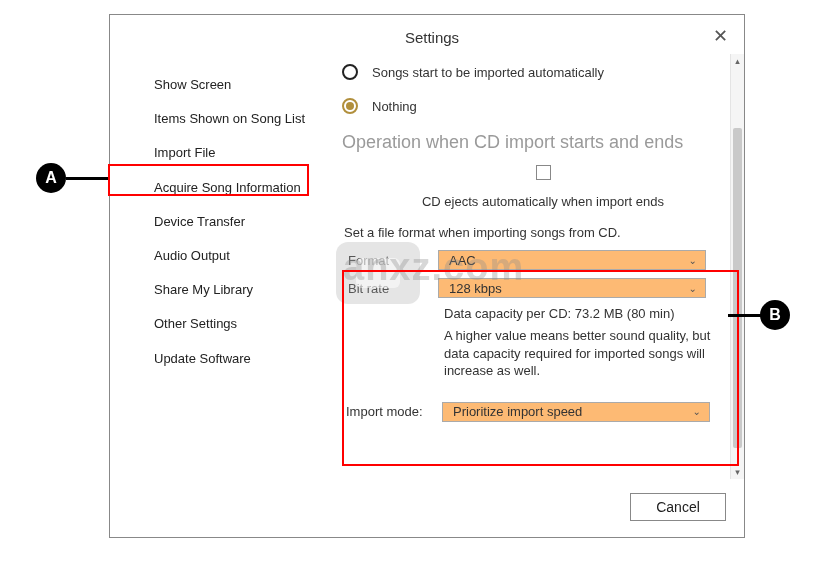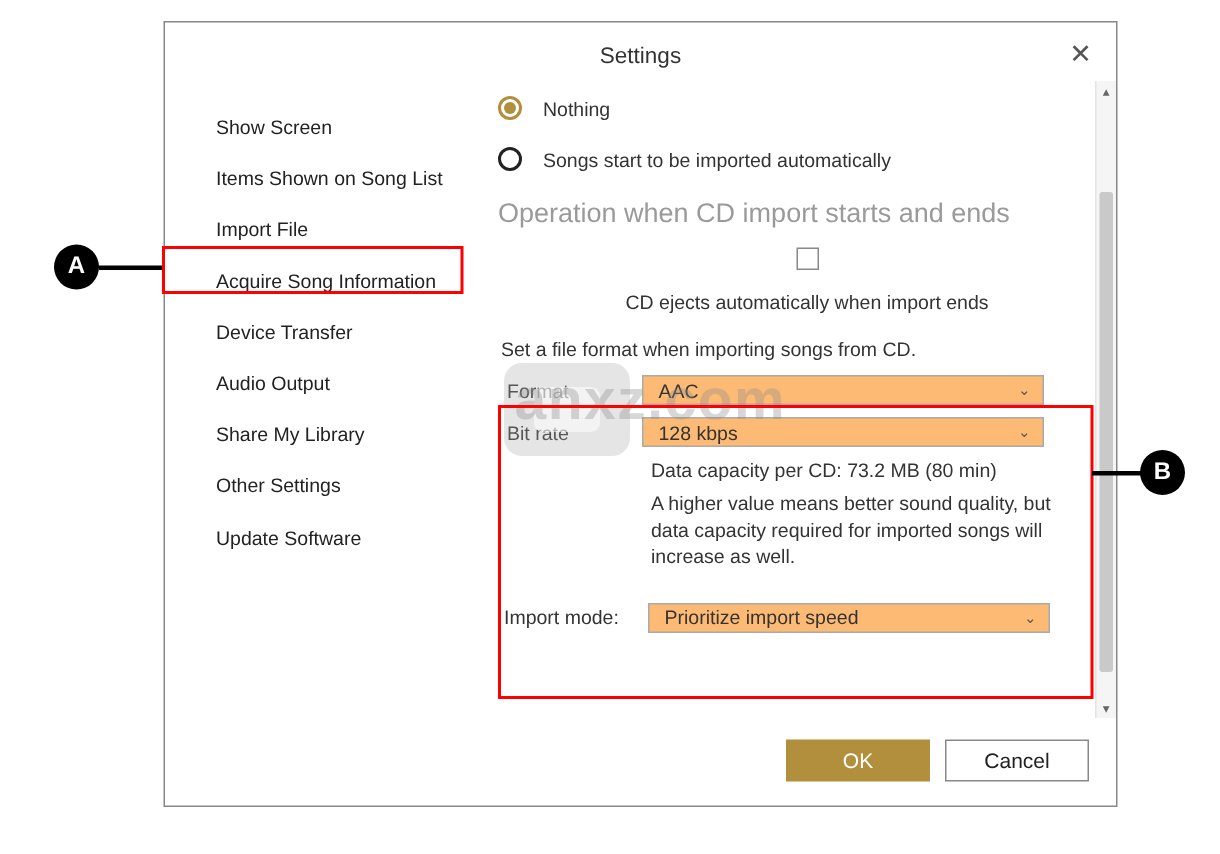--- a/index.html
+++ b/index.html
@@ -15,20 +15,21 @@
   .dialog {
     position: absolute;
     left: 109px;
     top: 14px;
     width: 636px;
     height: 524px;
     border: 1px solid #888;
     background: #fff;
     display: flex;
     flex-direction: column;
+    padding-left: 10px;
   }
   .dialog-header {
     text-align: center;
     padding: 14px 0 8px 0;
     font-size: 15px;
     position: relative;
   }
   .close-x {
     position: absolute;
     right: 16px;
@@ -312,28 +313,28 @@
       <div class="sidebar-item"><span>Device Transfer</span></div>
       <div class="sidebar-item"><span>Audio Output</span></div>
       <div class="sidebar-item"><span>Share My Library</span></div>
       <div class="sidebar-item"><span>Other Settings</span></div>
       <div class="sidebar-item"><span>Update Software</span></div>
     </div>
 
     <div class="content">
 
       <div class="radio-row">
+        <span class="radio-outer"></span>
+        <span>Songs start to be imported automatically</span>
+      </div>
+      <div class="radio-row">
         <span class="radio-outer sel">
             <span class="radio-inner"></span>
           </span>
         <span>Nothing</span>
-      </div>
-      <div class="radio-row">
-        <span class="radio-outer"></span>
-        <span>Songs start to be imported automatically</span>
       </div>
 
       <div class="section-title">Operation when CD import starts and ends</div>
 
       <div class="check-row">
         <span class="checkbox"></span>
         <span>CD ejects automatically when import ends</span>
       </div>
 
       <div class="import-settings">
@@ -370,21 +371,18 @@
       <div class="scroll-track">
         <div class="scroll-arrow up">▴</div>
         <div class="scroll-thumb"></div>
         <div class="scroll-arrow down">▾</div>
       </div>
 
     </div>
   </div>
 
   <div class="footer">
-    <div class="btn btn-primary">
-        <span>OK</span>
-      </div>
     <div class="btn btn-secondary">
         <span>Cancel</span>
       </div>
   </div>
 
 </div>
 
 </body></html>

